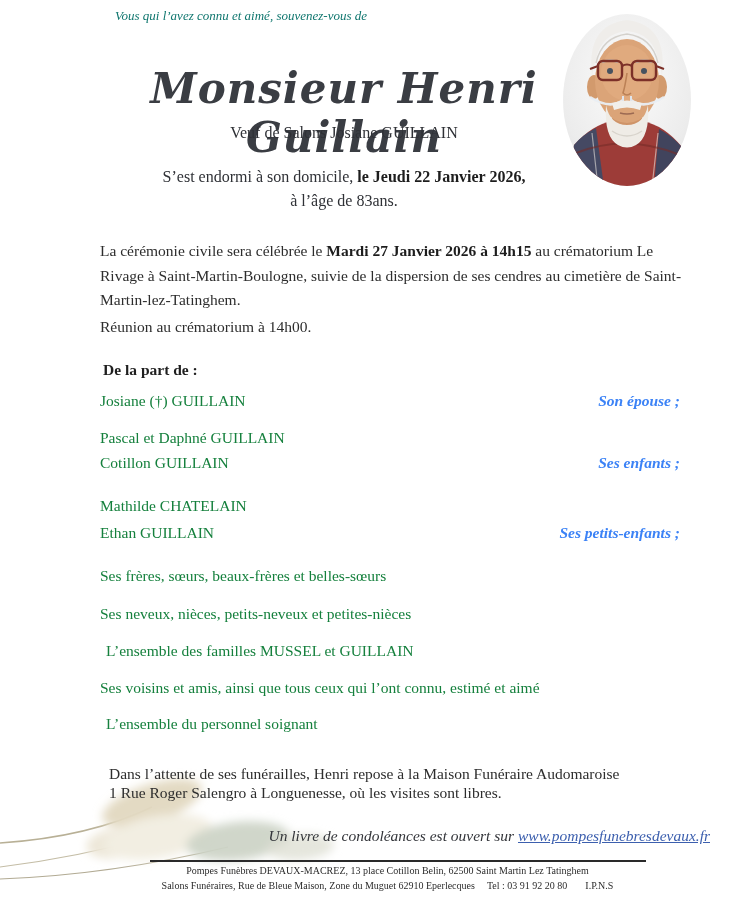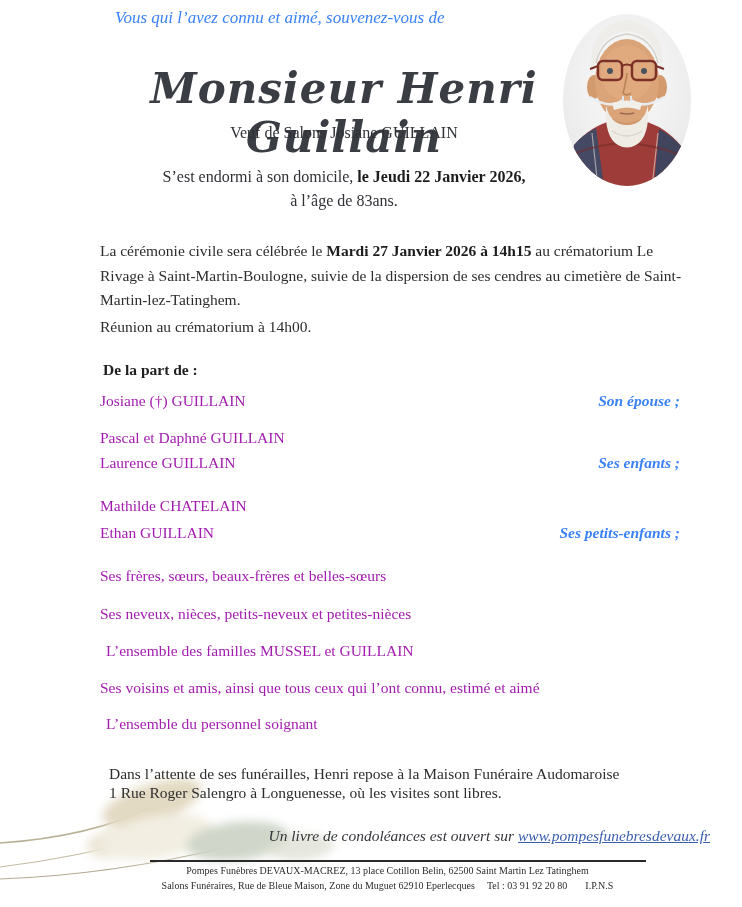--- a/index.html
+++ b/index.html
@@ -10,22 +10,22 @@
     margin:0 auto;
     background:#ffffff;
     overflow:hidden;
     font-family:"Liberation Serif", serif;
     color:#2b2b2b;
   }
   .abs { position:absolute; }
   .intro {
     left:115px; top:8px;
     font-style:italic;
-    font-size:17px;
-    color:#3b82f6;
+    font-size:13px;
+    color:#0f766e;
   }
   .center-col {
     left:60px; width:568px;
     text-align:center;
   }
   .title {
     top:64px;
     font-family:"DejaVu Serif", serif;
     font-style:italic;
     font-weight:700;
@@ -44,21 +44,21 @@
   .ceremony { left:100px; top:239px; width:588px; }
   .meeting { left:100px; top:315px; }
   .from-heading { left:103px; top:358px; font-weight:700; color:#1f1f1f; }
   .row {
     left:100px; width:580px;
     display:flex;
     justify-content:space-between;
     align-items:baseline;
     font-size:15.5px;
   }
-  .row .name { color:#a21caf;text-align:right; }
+  .row .name { color:#15803d;text-align:right; }
   .row .relation { font-weight:700; color:#3b82f6;font-style:italic; }
   .indent { padding-left:6px; }
   .resting { left:109px; top:764px; font-size:15.5px; line-height:19px; color:#2d2d2d; }
   .resting span { display:block; }
   .condolence {
     right:32px; top:827px;
     font-style:italic;
     font-size:15.5px;
     color:#33353a;
   }
@@ -182,21 +182,21 @@
   <div class="abs para from-heading z1">De la part de :</div>
 
   <div class="abs row z1" style="top:392px">
     <span class="name">Josiane (†) GUILLAIN</span>
     <span class="relation">Son épouse ;</span>
   </div>
   <div class="abs row z1" style="top:429px">
     <span class="name">Pascal et Daphné GUILLAIN</span>
   </div>
   <div class="abs row z1" style="top:454px">
-    <span class="name">Laurence GUILLAIN</span>
+    <span class="name">Cotillon GUILLAIN</span>
     <span class="relation">Ses enfants ;</span>
   </div>
   <div class="abs row z1" style="top:524px">
     <span class="name">Ethan GUILLAIN</span>
     <span class="relation">Ses petits-enfants ;</span>
   </div>
   <div class="abs row z1" style="top:497px">
     <span class="name">Mathilde CHATELAIN</span>
   </div>
   <div class="abs row z1" style="top:567px">

